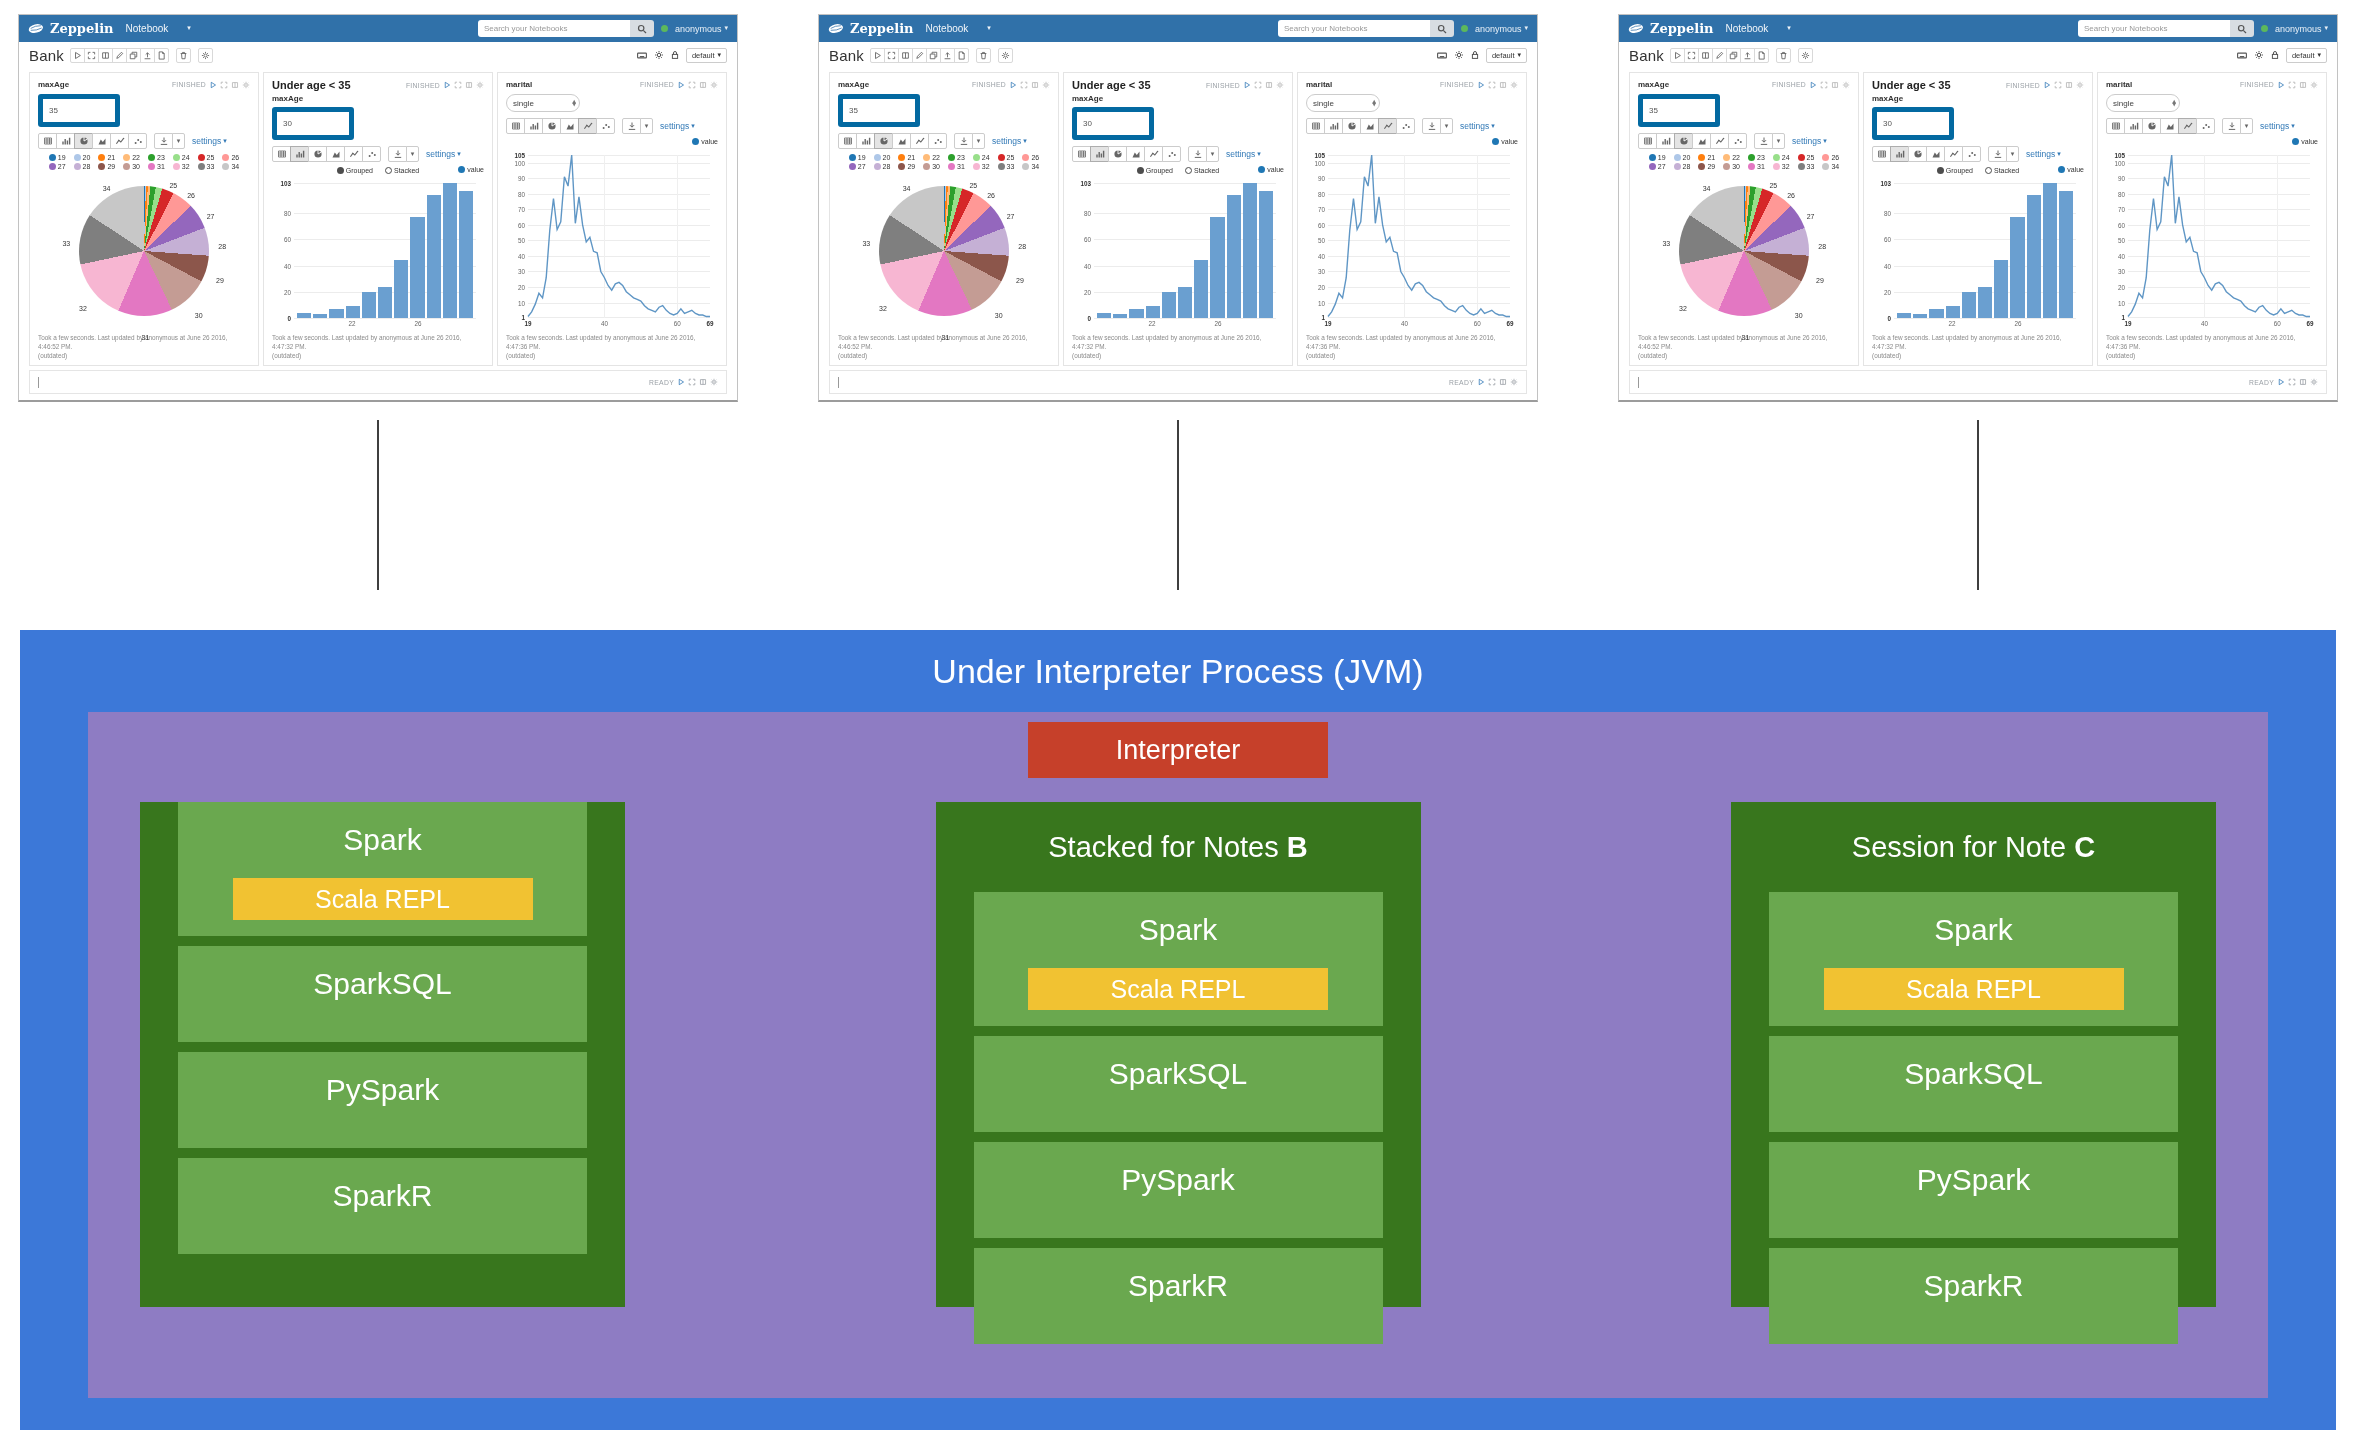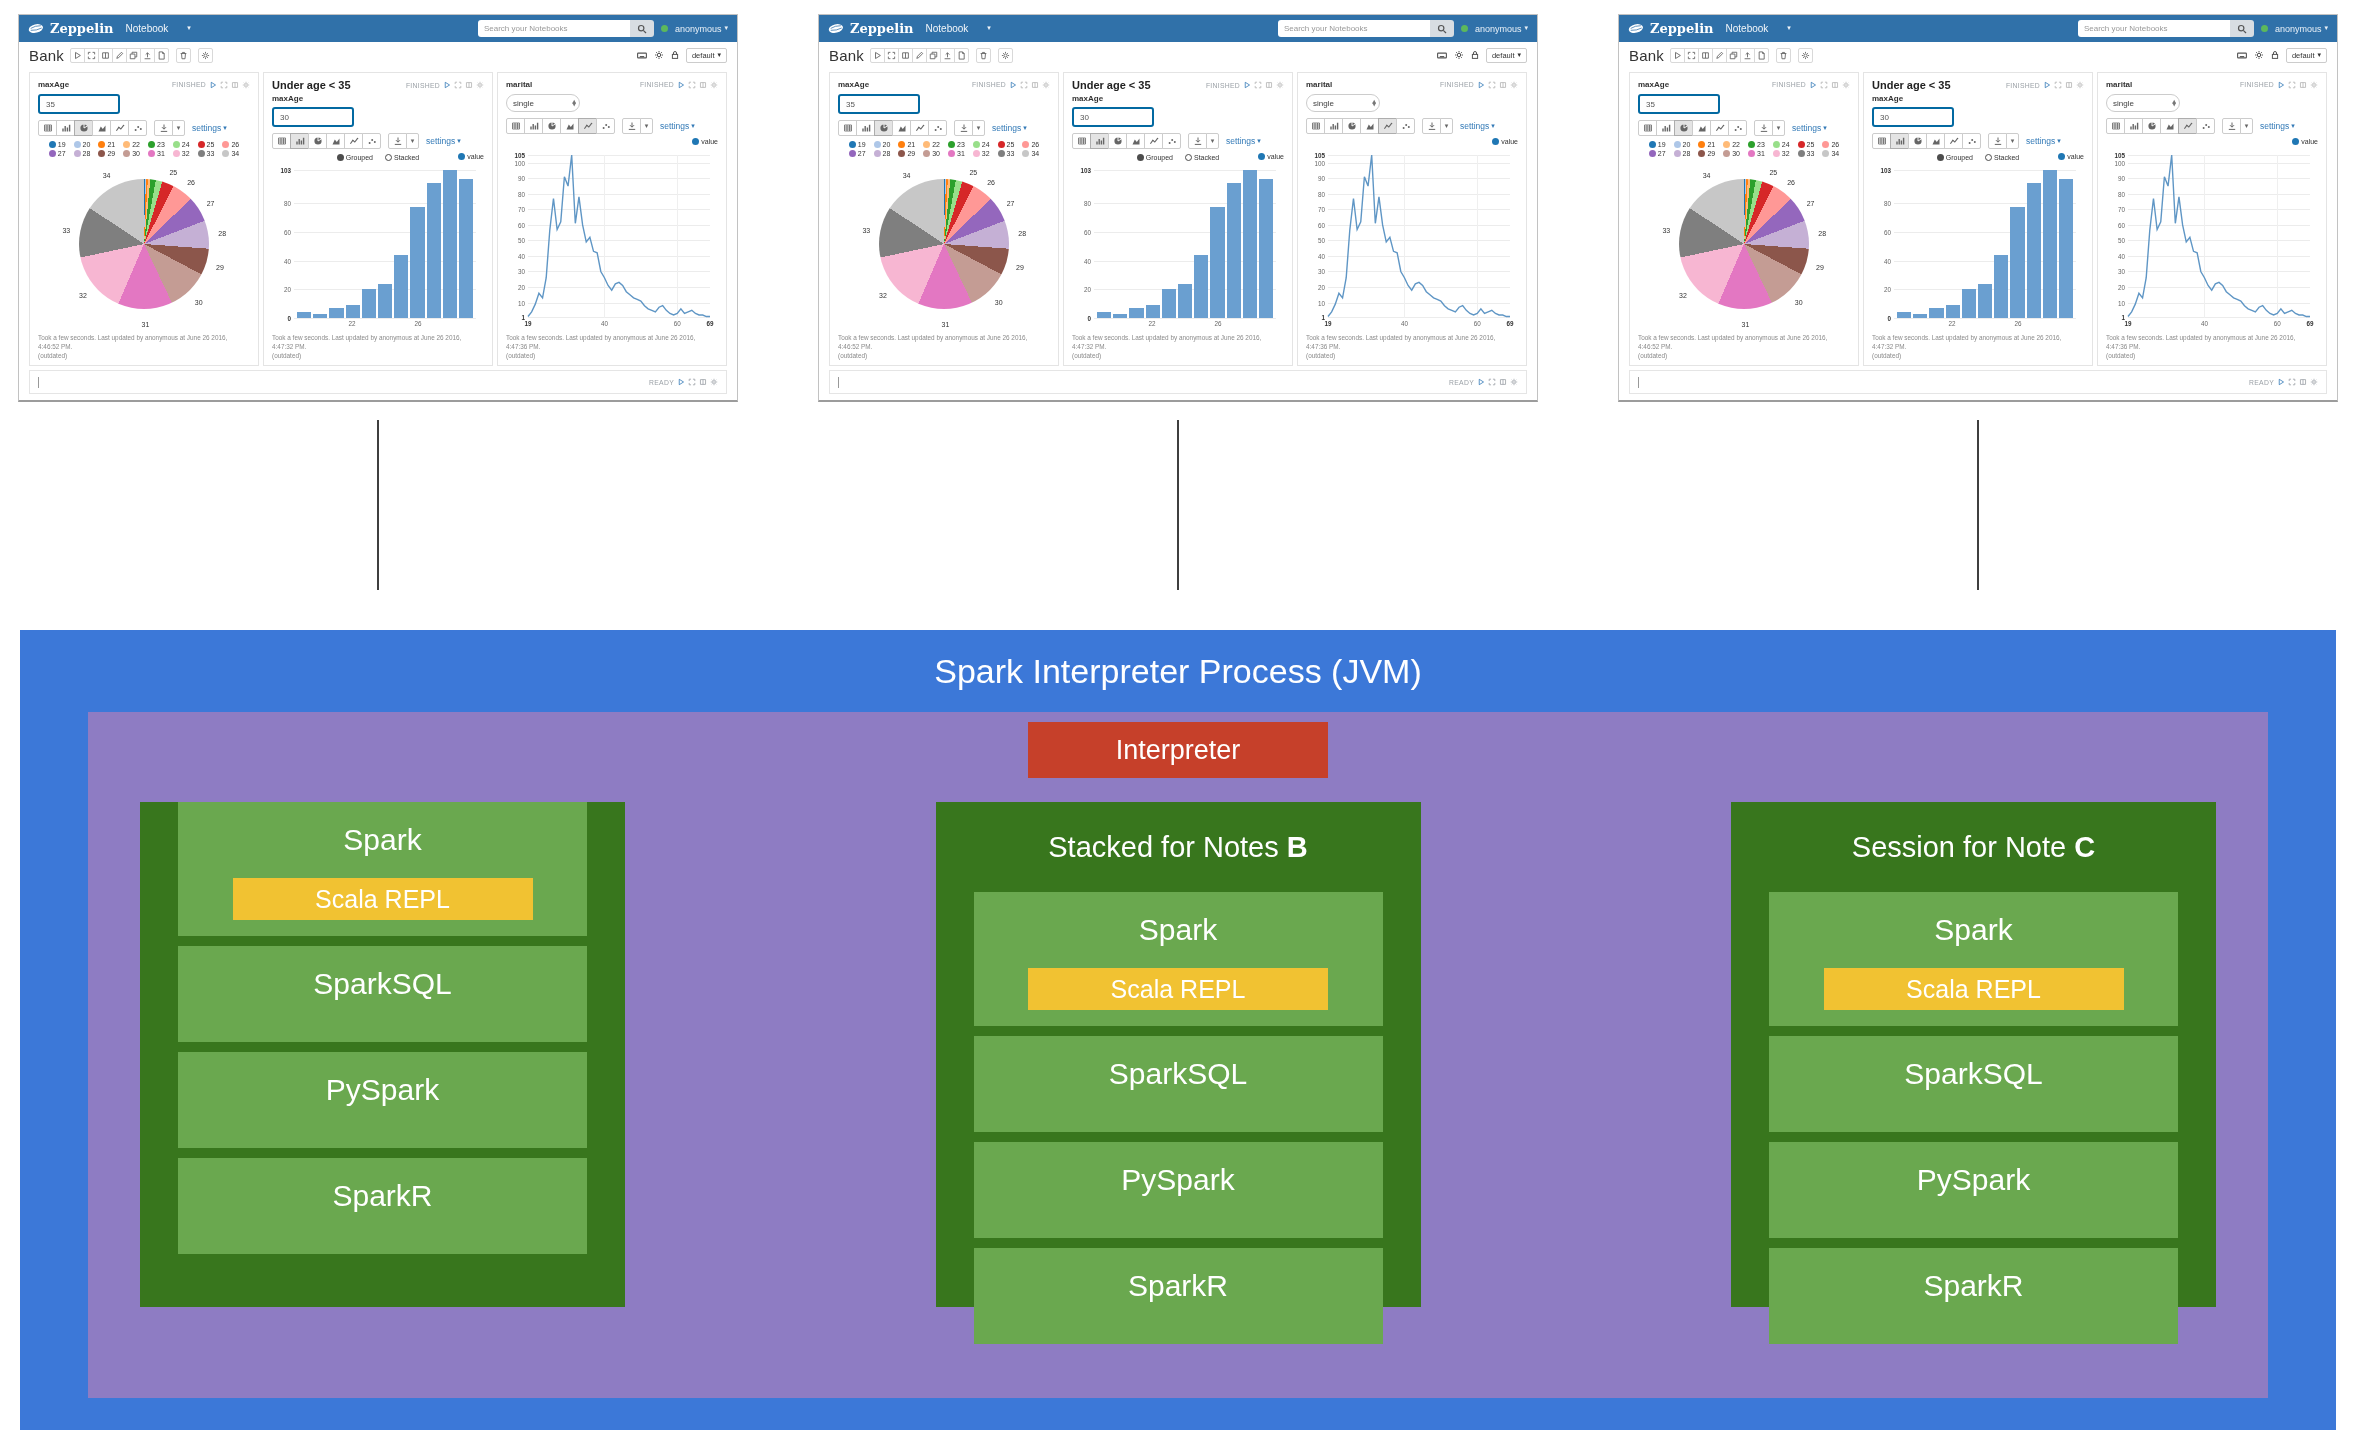--- a/index.html
+++ b/index.html
@@ -44,21 +44,21 @@
   
   .paragraphs { flex:1; display:flex; gap:4px; padding:4px 10px 0; min-height:0; }
   .card { flex:1; border:1px solid #e4e4e4; background:#fff; padding:6px 8px 4px; display:flex;
     flex-direction:column; min-width:0; }
   .p-head { display:flex; justify-content:space-between; align-items:center; min-height:11px; }
   .form-label { font-weight:bold; font-size:8px; color:#333; }
   .p2-title { font-size:11px; font-weight:bold; color:#222; }
   .p-status { display:flex; align-items:center; gap:3px; color:#9aa0a6; font-size:6.8px; letter-spacing:.3px; }
   .p-status .ico { color:#b3b3b3; }
   .p-status .ico.play { color:#337ab7; }
-  .form-input { width:82px; height:20px; border:2px solid #0369a1; border-radius:3px; font-size:8px;
+  .form-input { width:82px; height:33px; border:5px solid #0369a1; border-radius:3px; font-size:8px;
     color:#555; padding:0 6px; margin:4px 0 5px; font-family:"Liberation Sans",sans-serif; }
   .select-box { width:74px; height:18px; border:1px solid #ccc; border-radius:9px; margin:4px 0 5px;
     display:flex; align-items:center; justify-content:space-between; padding:0 3px 0 6px; color:#444; }
   .stepper { display:flex; flex-direction:column; line-height:.55; font-size:5px; color:#777;
     font-family:"DejaVu Sans",sans-serif; }
 
   .chart-toolbar { display:flex; align-items:center; gap:7px; margin:1px 0 3px; }
   .ct-group { display:flex; }
   .ct-btn { width:19px; height:16px; border:1px solid #ccc; background:#fff; margin-left:-1px;
     display:flex; align-items:center; justify-content:center; color:#666; }
@@ -1756,21 +1756,21 @@
       </span>
     </div>
   </div>
 </div>
 
   <div class="connector" style="left:377px"></div>
   <div class="connector" style="left:1177px"></div>
   <div class="connector" style="left:1977px"></div>
 
   <div class="jvm-box">
-    <div class="jvm-title">Spark Interpreter Process (JVM)</div>
+    <div class="jvm-title">Under Interpreter Process (JVM)</div>
     <div class="group-box">
       <div class="context-box">
         <span>Interpreter</span>
       </div>
       <div class="sessions">
 
         <div class="session">
           <div class="interp spark-row">
             <div class="spark-label">Spark</div>
             <div class="repl-box"><span>Scala REPL</span></div>

